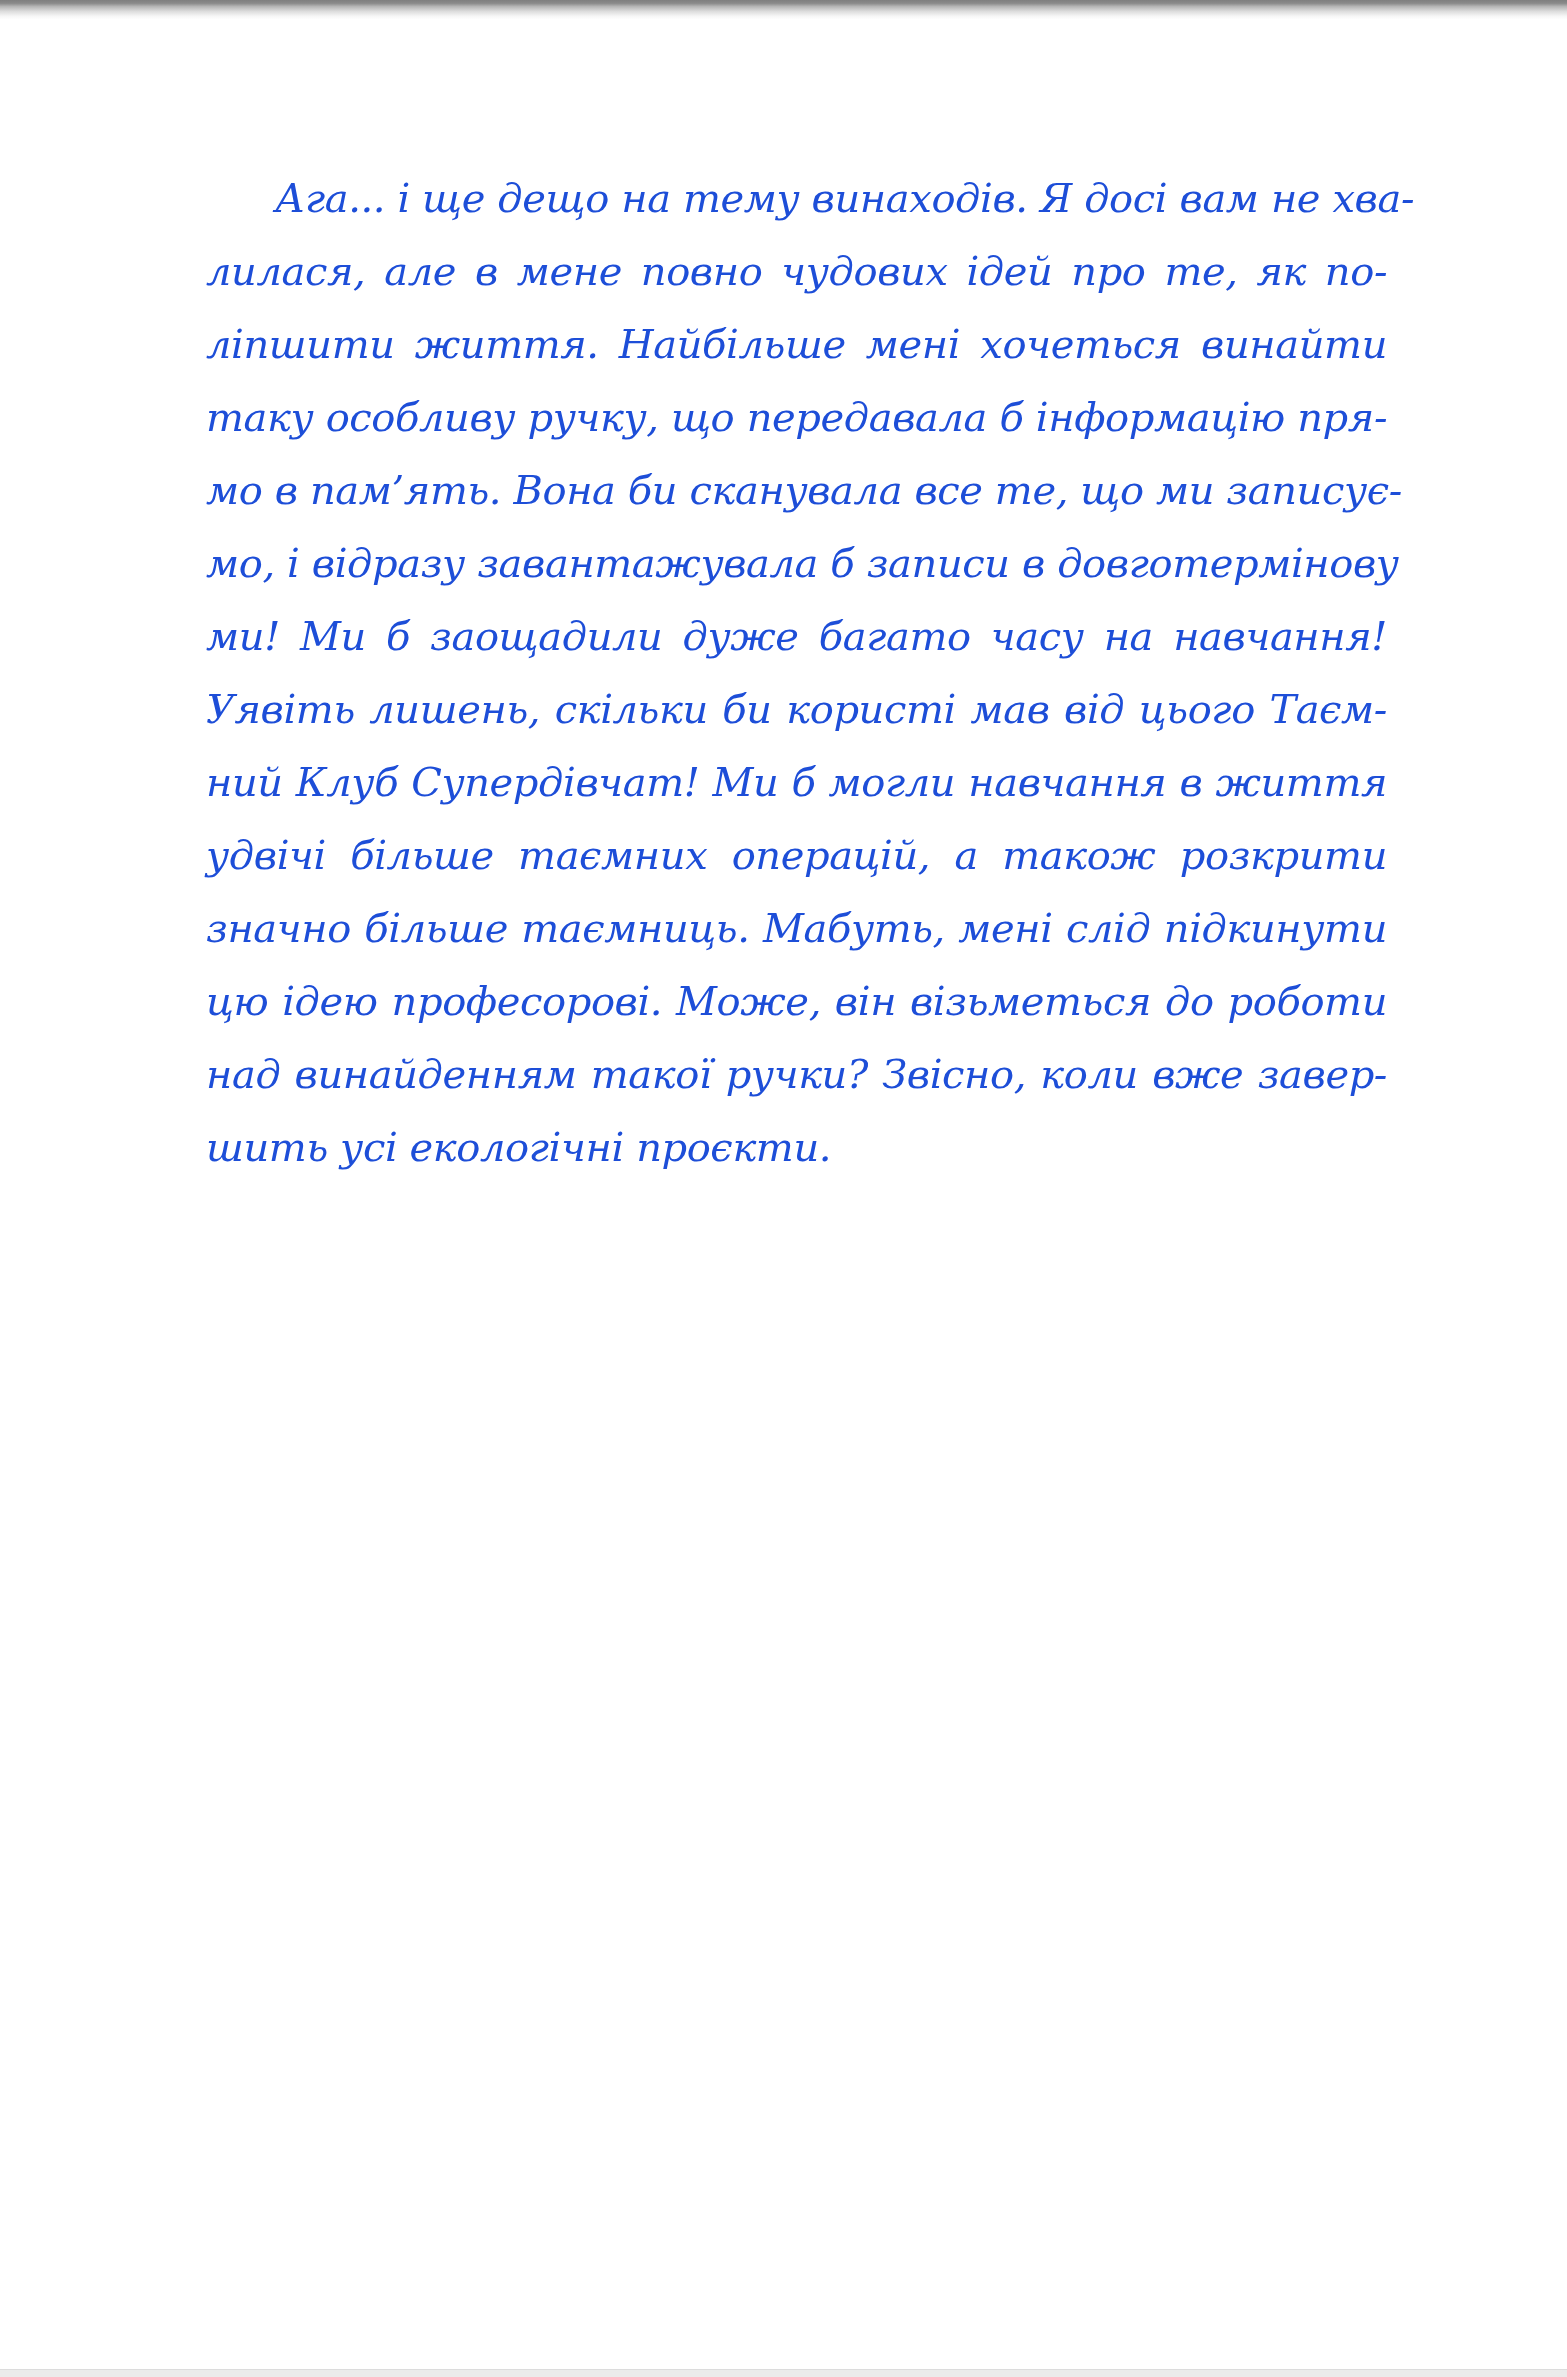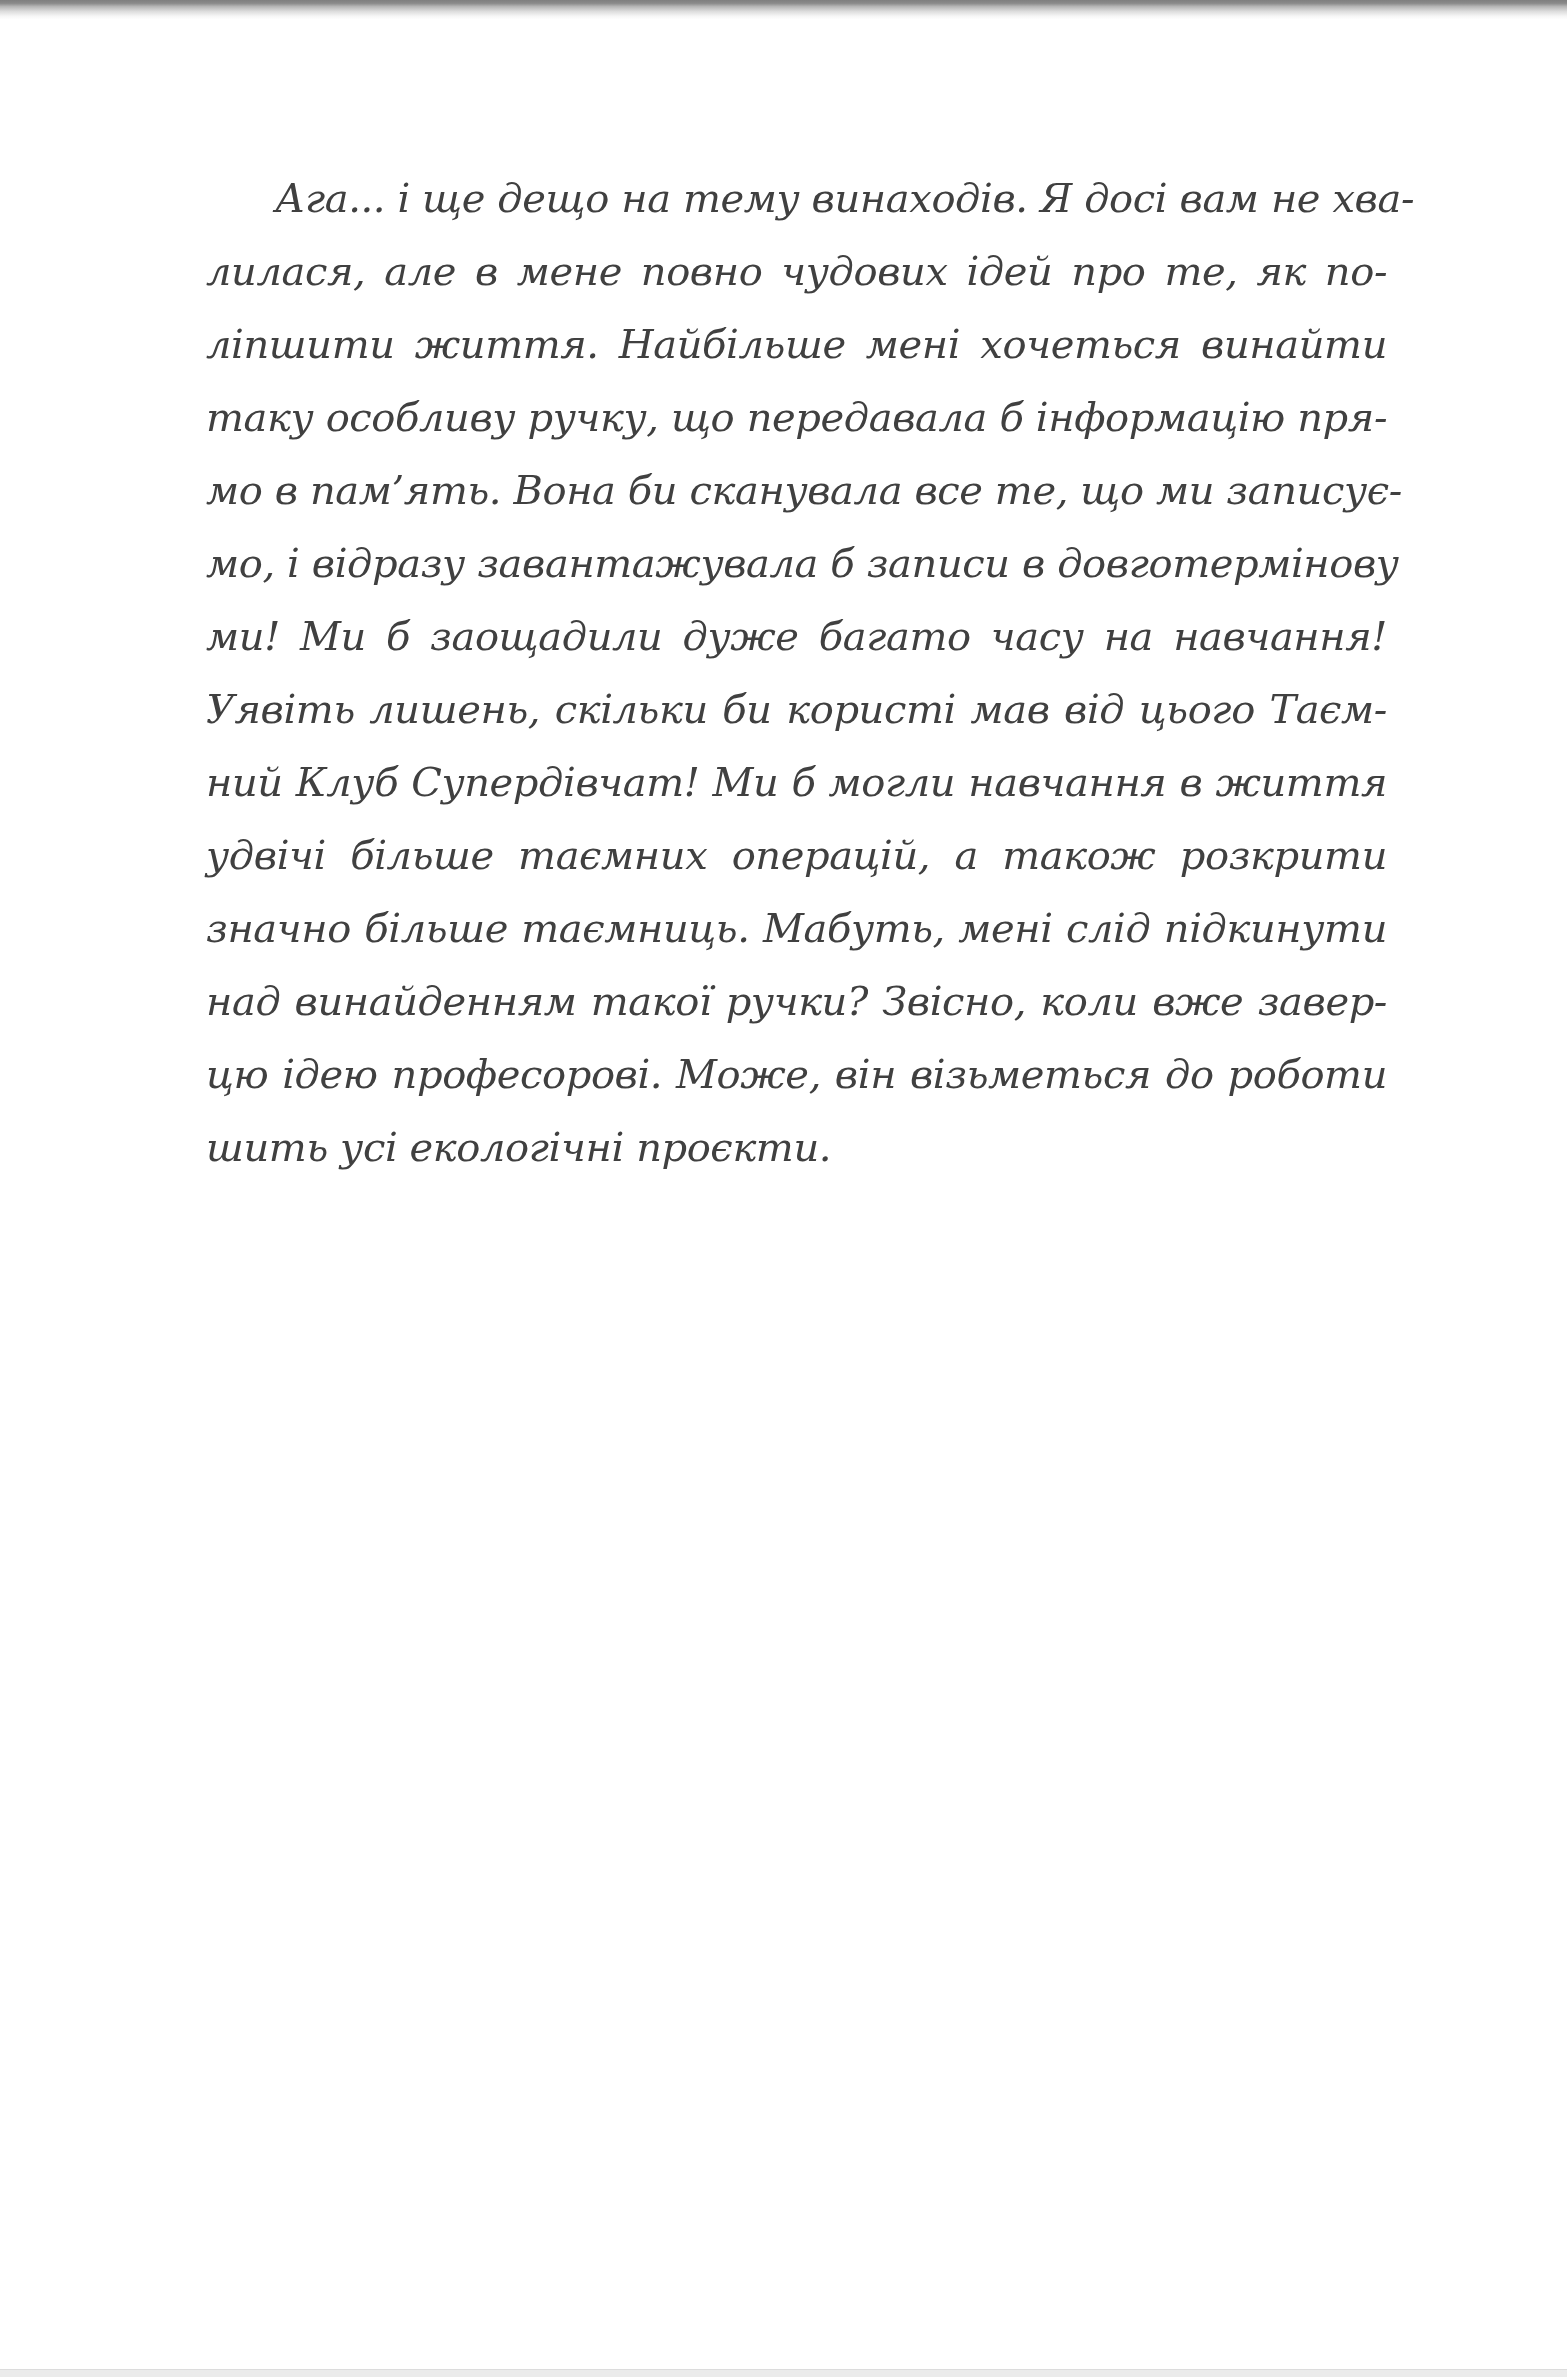--- a/index.html
+++ b/index.html
@@ -31,21 +31,21 @@
     width: 1567px;
     height: 7.3px;
     background: #ebebeb;
     border-top: 0.8px solid #dcdcdc;
   }
   .paragraph {
     position: absolute;
     left: 206px;
     top: 162px;
     width: 1181px;
-    color: #404040;
+    color: #1d4ed8;
     font-style: italic;
     font-size: 40px;
     letter-spacing: -0.4px;
   }
   .line {
     height: 73px;
     line-height: 73px;
     text-align: justify;
     text-align-last: justify;
     white-space: nowrap;
@@ -69,19 +69,19 @@
   <div class="line">лилася, але в мене повно чудових ідей про те, як по-</div>
   <div class="line">ліпшити життя. Найбільше мені хочеться винайти</div>
   <div class="line">таку особливу ручку, що передавала б інформацію пря-</div>
   <div class="line">мо в пам’ять. Вона би сканувала все те, що ми записує-</div>
   <div class="line">мо, і відразу завантажувала б записи в довготермінову</div>
   <div class="line">ми! Ми б заощадили дуже багато часу на навчання!</div>
   <div class="line">Уявіть лишень, скільки би користі мав від цього Таєм-</div>
   <div class="line">ний Клуб Супердівчат! Ми б могли навчання в життя</div>
   <div class="line">удвічі більше таємних операцій, а також розкрити</div>
   <div class="line">значно більше таємниць. Мабуть, мені слід підкинути</div>
+  <div class="line">цю ідею професорові. Може, він візьметься до роботи</div>
   <div class="line">над винайденням такої ручки? Звісно, коли вже завер-</div>
-  <div class="line">цю ідею професорові. Може, він візьметься до роботи</div>
   <div class="line last">шить усі екологічні проєкти.</div>
 </div>
 
 <div class="bottom-strip"></div>
 
 
 </body></html>

